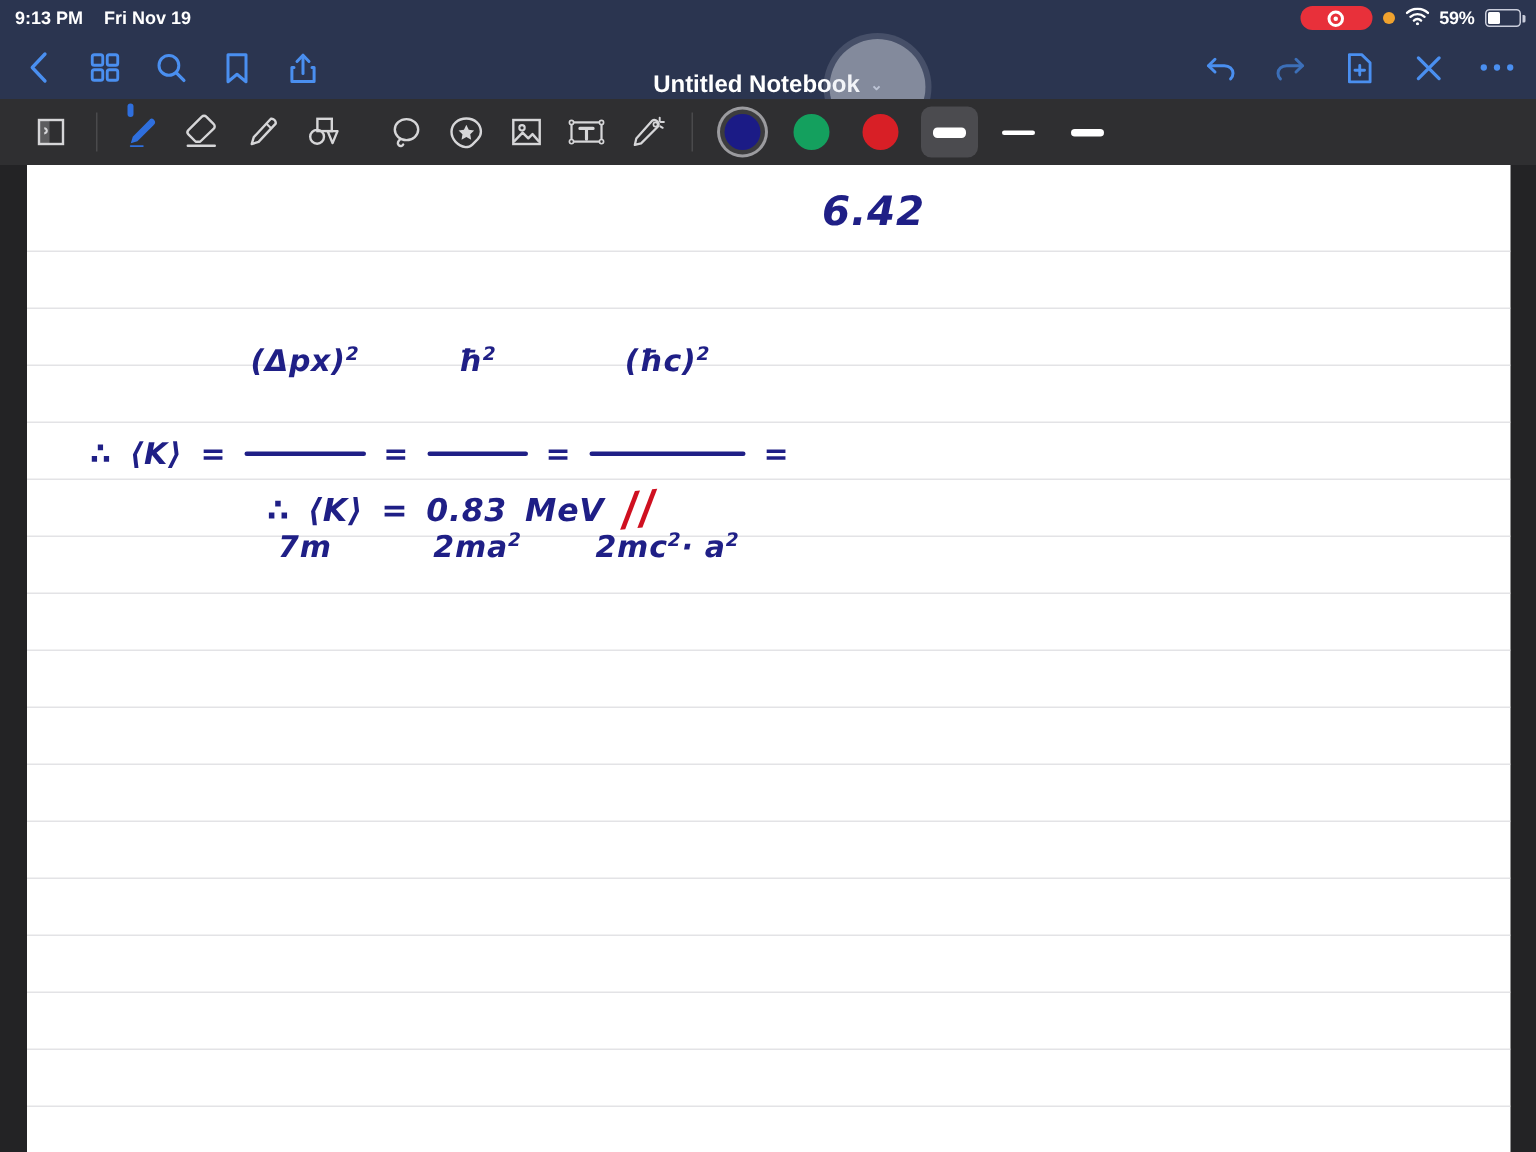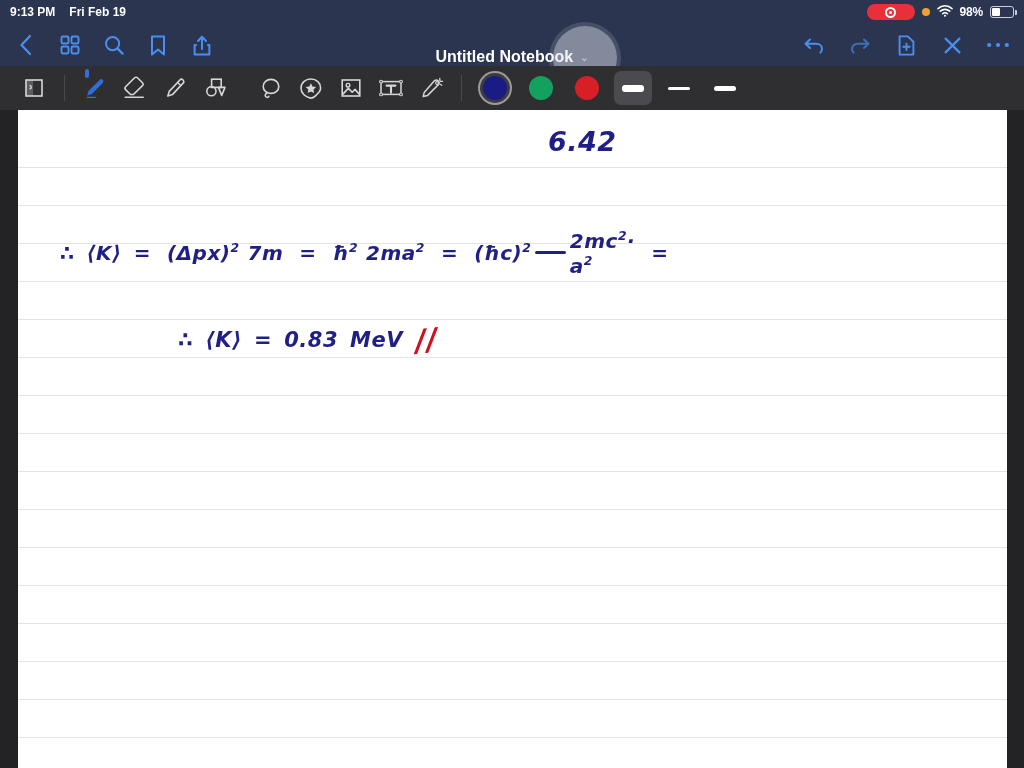--- a/index.html
+++ b/index.html
@@ -135,59 +135,59 @@
 
   
   .hw {
     font-family: "DejaVu Sans", sans-serif;
     font-weight: bold;
     font-style: italic;
     color: #1f1f86;
     letter-spacing: 0.5px;
   }
   .hw-title { font-size: 27px; }
-  .frac { display: inline-flex; align-items: center; vertical-align: middle; }
+  .frac { display: inline-flex; flex-direction: column; align-items: center; vertical-align: middle; gap: 47px; }
   .frac .num { padding: 0 4px; }
   .frac .bar { width: 100%; height: 3px; background: #1f1f86; border-radius: 2px; margin: 1px 0; }
   .frac .den { padding: 0 4px; }
   sup { font-size: 0.62em; vertical-align: super; }
   .eqline { display: flex; align-items: center; }
   .eq-sym { margin: 0 12px; }
   .redmark {
     font-family: "DejaVu Sans", sans-serif;
     color: #cf1020; font-weight: bold; font-style: italic;
     font-size: 30px; transform: rotate(-6deg); display: inline-block;
   }
 </style>
 </head>
 <body>
 
 <div id="app">
 
   <div class="statusbar">
     <div class="status-left">
       <span>9:13 PM</span>
-      <span>Fri Feb 19</span>
+      <span>Fri Nov 19</span>
     </div>
     <div class="status-right">
       <span class="rec-pill">
         <span class="ring">
             <i></i>
           </span>
       </span>
       <span class="orange-dot"></span>
       <span>
         <svg width="16" height="12" viewBox="0 0 16 12" fill="none">
           <path d="M1 3.6C3 1.7 5.4 0.8 8 0.8s5 0.9 7 2.8" stroke="#fff" stroke-width="1.6" stroke-linecap="round"></path>
           <path d="M3.3 6.2C4.7 5 6.3 4.4 8 4.4s3.3 0.6 4.7 1.8" stroke="#fff" stroke-width="1.6" stroke-linecap="round"></path>
           <path d="M5.6 8.7c0.7-0.7 1.5-1 2.4-1s1.7 0.3 2.4 1" stroke="#fff" stroke-width="1.6" stroke-linecap="round"></path>
           <circle cx="8" cy="10.8" r="1.05" fill="#fff"></circle>
         </svg>
       </span>
-      <span class="pct">98%</span>
+      <span class="pct">59%</span>
       <span class="battery">
           <span class="fill"></span>
         </span>
     </div>
   </div>
 
   <div class="navbar">
     <div class="nav-left">
       <span class="navicon">
         <svg width="17" height="24" viewBox="0 0 17 24" fill="none">

